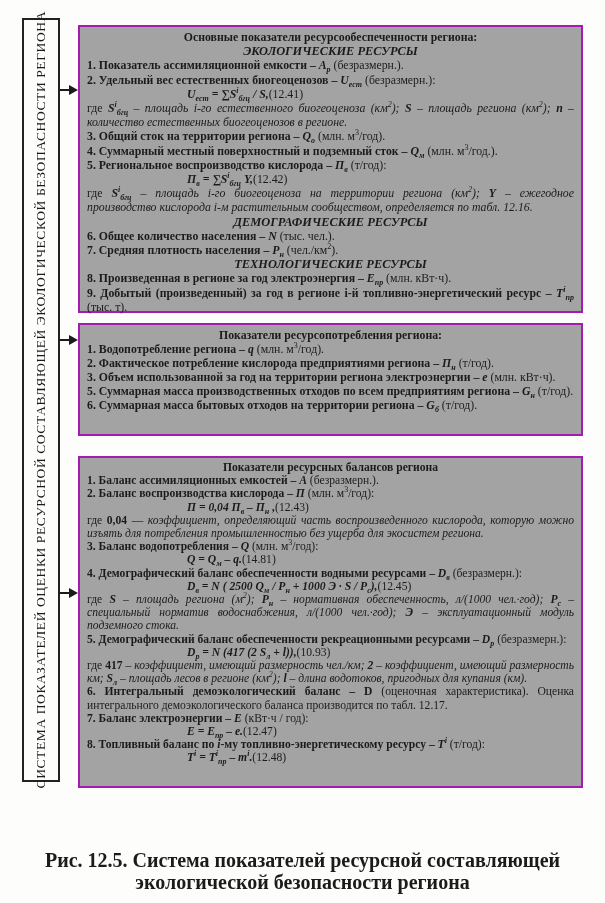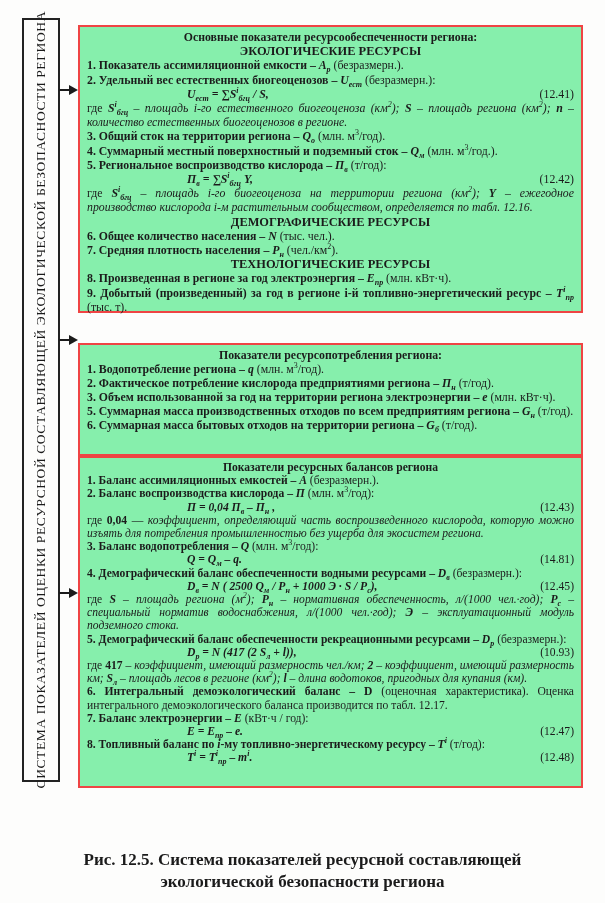--- a/index.html
+++ b/index.html
@@ -13,45 +13,45 @@
     border:2px solid #222;box-sizing:border-box;background:#fdfdfc;
     display:flex;align-items:center;justify-content:center;
   }
   .vbar-label{
     writing-mode:vertical-rl;transform:rotate(180deg);
     font-size:13.5px;letter-spacing:0.6px;white-space:nowrap;
     text-align:center;
   }
   .tbox{
     position:absolute;left:78px;width:505px;
-    border:2px solid #ef4444;box-sizing:border-box;background:#86efac;
+    border:2px solid #a21caf;box-sizing:border-box;background:#a3a3a3;
     padding:3px 7px 2px 7px;font-size:11.8px;
   }
   .box1{top:25px;height:288px;line-height:14.2px;}
-  .box2{top:323px;height:113px;line-height:14.1px;margin-top:20px;}
+  .box2{top:323px;height:113px;line-height:14.1px;}
   .box3{top:456px;height:332px;line-height:13.2px;font-size:11.6px;}
   .line{margin:0;}
   .title{text-align:center;font-weight:bold;}
-  .section{text-align:center;font-weight:bold;font-size:12.4px;}
+  .section{text-align:center;font-weight:bold;font-style:italic;font-size:12.4px;}
   .item{text-align:justify;}
   .note{text-align:justify;}
-  .formula{display:flex;justify-content:space-between;align-items:baseline;padding-left:100px;}
+  .formula{display:flex;align-items:baseline;padding-left:100px;}
   .f-expr{font-weight:bold;font-style:italic;}
   .f-eqno{font-weight:normal;font-style:normal;}
   sub,sup{font-size:8px;line-height:0;}
   .arrow{position:absolute;left:59px;width:19px;height:12px;}
   .arrow .shaft{position:absolute;left:0;top:5px;width:12px;height:2px;background:#1b1b1b;}
   .arrow .head{
     position:absolute;left:10px;top:1px;width:0;height:0;
     border-left:9px solid #1b1b1b;border-top:5px solid transparent;border-bottom:5px solid transparent;
   }
   .arrow1{top:84px;} .arrow2{top:334px;} .arrow3{top:587px;}
   .caption{
     position:absolute;left:0;top:849px;width:605px;text-align:center;
-    font-weight:bold;font-size:17px;line-height:22px;
+    font-weight:bold;font-size:20px;line-height:22px;
   }
 </style>
 </head>
 <body>
 
 <div class="page">
 
   <div class="vbar">
     <div class="vbar-label">СИСТЕМА ПОКАЗАТЕЛЕЙ ОЦЕНКИ РЕСУРСНОЙ СОСТАВЛЯЮЩЕЙ ЭКОЛОГИЧЕСКОЙ БЕЗОПАСНОСТИ РЕГИОНА</div>
   </div>

